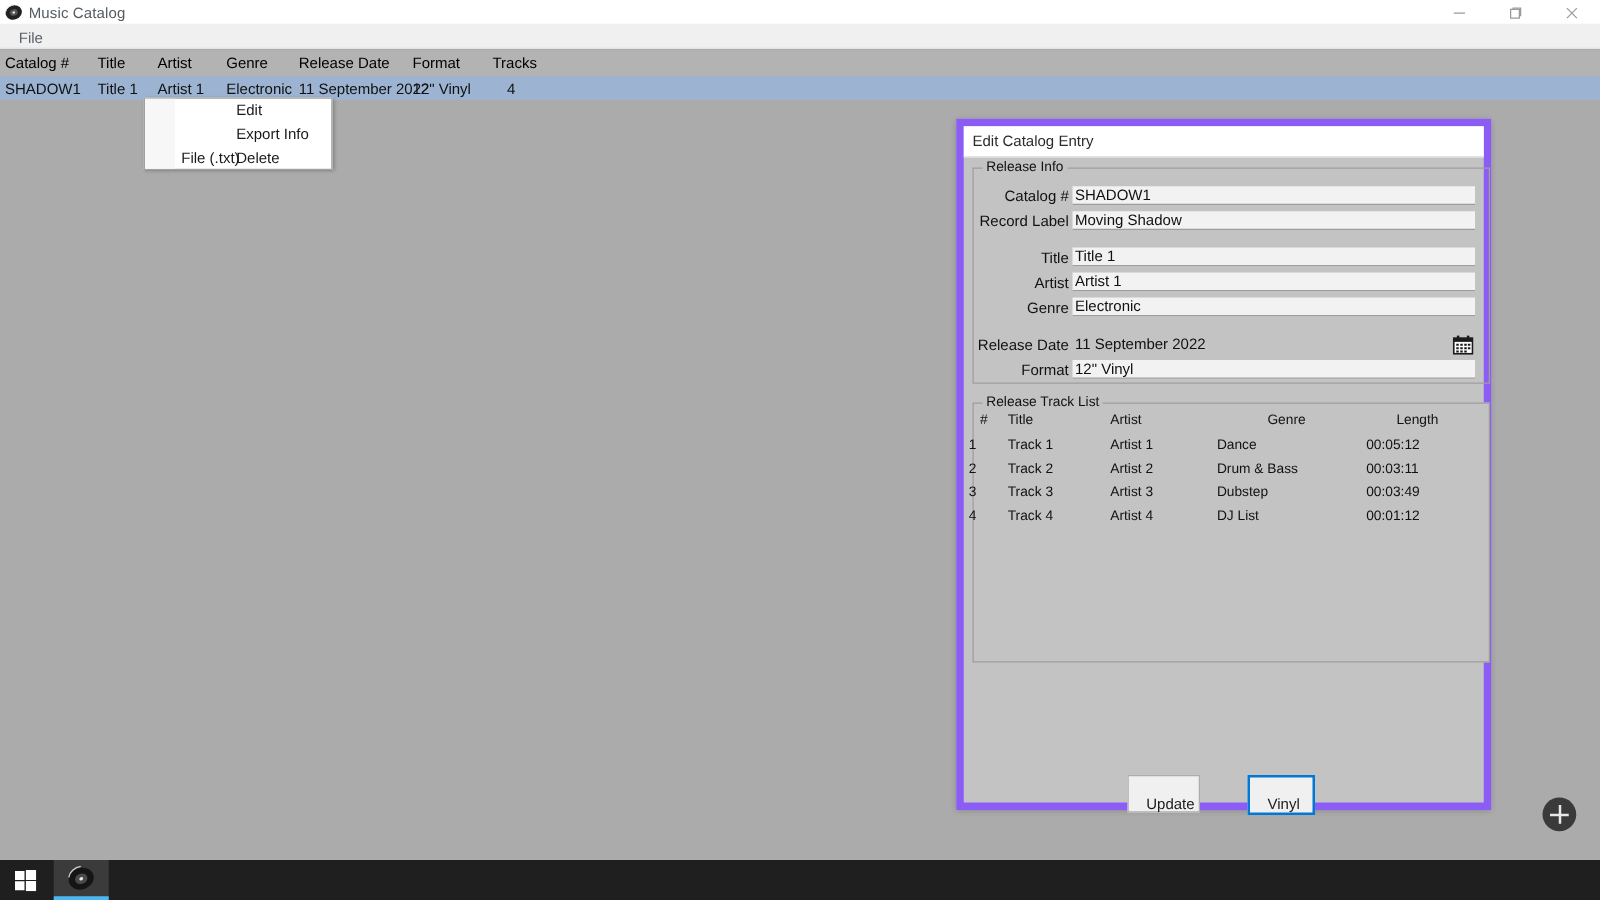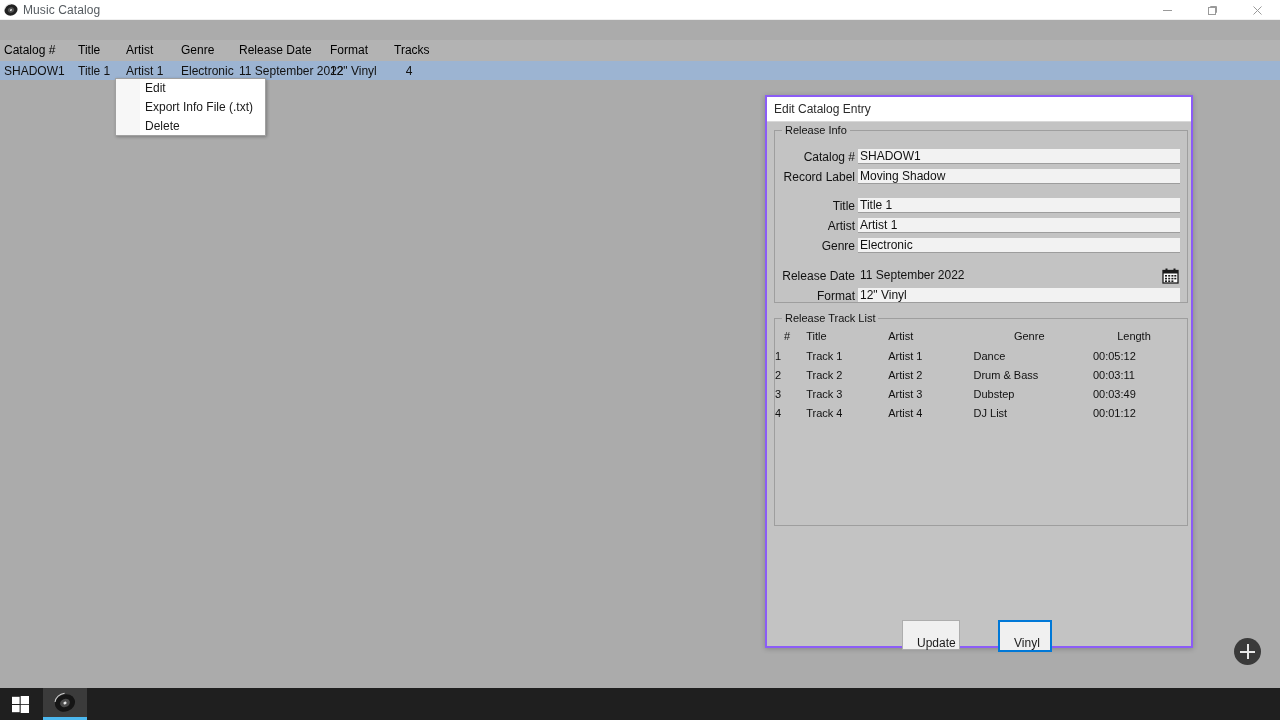--- a/index.html
+++ b/index.html
@@ -134,32 +134,32 @@
     position: absolute;
     left: 0;
     width: 100%;
     height: 19px;
     line-height: 19px;
     font-size: 12px;
     color: #1a1a1a;
     box-sizing: border-box;
     padding-left: 29px;
   }
-  .ctx-item span { position: relative; }
+  .ctx-item span { position: relative; margin-left: 44px; }
   #ctx-edit   { top: 0px;  }
   #ctx-export { top: 19px; }
   #ctx-delete { top: 38px; }
 
   
   #edit-dialog {
     position: absolute;
     left: 765px; top: 95px;
     width: 428px; height: 553px;
     background: #c3c3c3;
-    border: 2px solid #8b5cf6;
+    border: 6px solid #8b5cf6;
     box-sizing: border-box;
     box-shadow: 0 1px 5px rgba(0,0,0,.22);
   }
   #dialog-titlebar {
     position: absolute;
     left: 0; top: 0;
     width: 100%; height: 25px;
     background: #ffffff;
     border-bottom: 1px solid #d8d8d8;
     box-sizing: border-box;
@@ -382,20 +382,23 @@
       </svg>
     </div>
     <div class="wctl" id="wctl-close">
       <svg width="11" height="11" viewBox="0 0 11 11">
         <line x1="1.5" y1="1.5" x2="9.5" y2="9.5" stroke="#9a9a9a" stroke-width="1"></line>
         <line x1="9.5" y1="1.5" x2="1.5" y2="9.5" stroke="#9a9a9a" stroke-width="1"></line>
       </svg>
     </div>
   </div>
 
+  <div id="menubar">
+    <span id="menu-file">File</span>
+  </div>
 
   <div id="grid-header">
     <span class="gcell c-catalog">Catalog #</span>
     <span class="gcell c-title">Title</span>
     <span class="gcell c-artist">Artist</span>
     <span class="gcell c-genre">Genre</span>
     <span class="gcell c-date">Release Date</span>
     <span class="gcell c-format">Format</span>
     <span class="gcell c-tracks">Tracks</span>
   </div>

